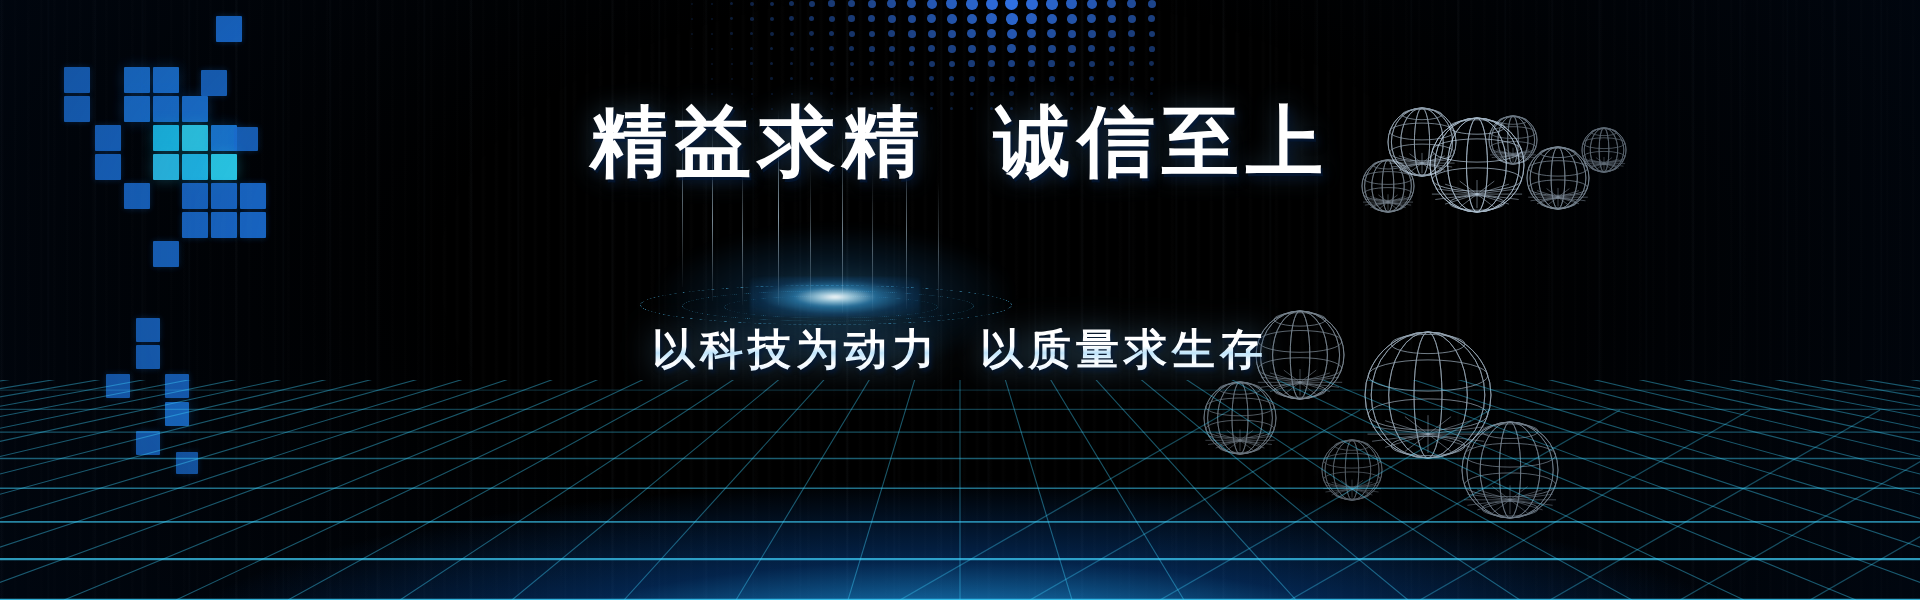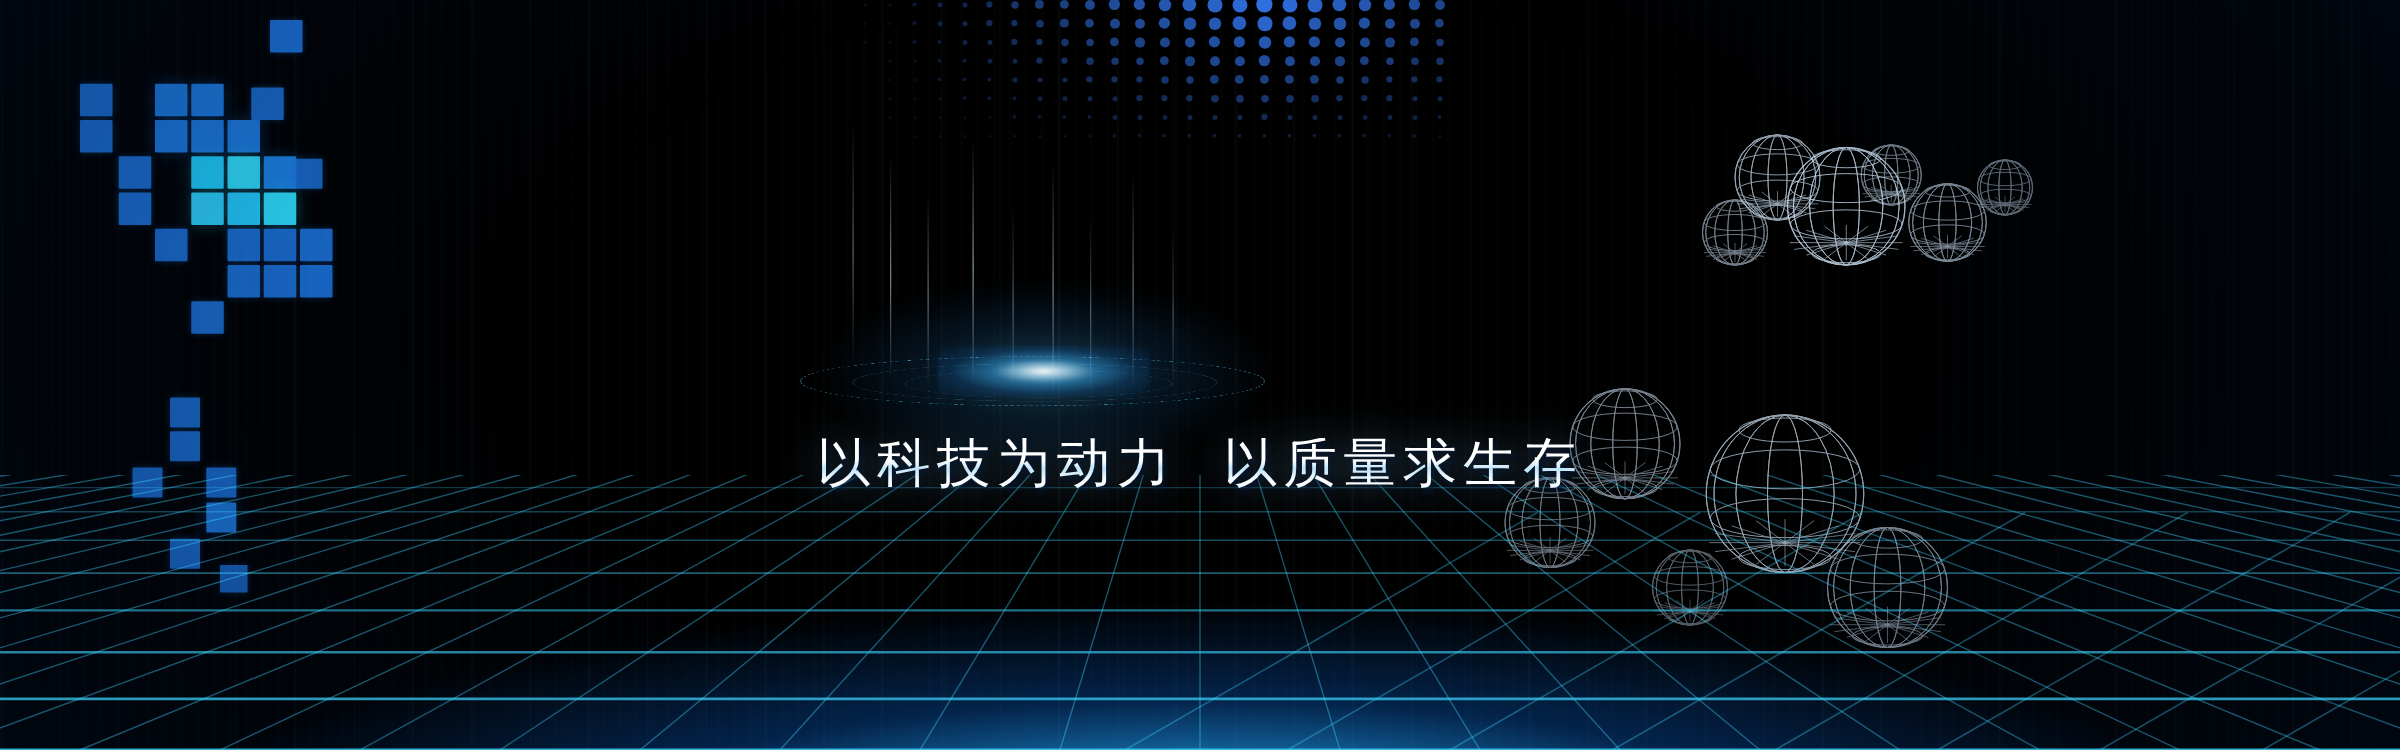--- a/index.html
+++ b/index.html
@@ -163,24 +163,24 @@
     text-shadow:
       2px 3px 0 rgba(4,28,64,0.55),
       4px 6px 10px rgba(2,18,48,0.55),
       0 0 26px rgba(120,200,255,0.30);
     white-space: pre;
     z-index: 6;
   }
   .subline {
     position: absolute;
     left: 0; right: 0;
-    top: 350px;
+    top: 328px;
     text-align: center;
     font-family: "DejaVu Serif", "Liberation Serif", serif;
-    font-weight: 400;
+    font-weight: 700;
     font-size: 43px;
     line-height: 1.0;
     letter-spacing: 5px;
     white-space: pre;
     z-index: 6;
     color: #eaf7ff;
     background: linear-gradient(180deg, #ffffff 0%, #ffffff 42%, #bfe4fb 58%, #ffffff 82%, #dff0ff 100%);
     -webkit-background-clip: text;
     background-clip: text;
     -webkit-text-fill-color: transparent;
@@ -854,15 +854,16 @@
         <line x1="1160" y1="220" x2="1490" y2="30" stroke="#3fd4ff" stroke-width="1.3" opacity="0.34"></line>
         <line x1="1290" y1="220" x2="1620" y2="30" stroke="#3fd4ff" stroke-width="1.3" opacity="0.34"></line>
         <line x1="1420" y1="220" x2="1750" y2="30" stroke="#3fd4ff" stroke-width="1.3" opacity="0.34"></line>
         <line x1="1550" y1="220" x2="1880" y2="30" stroke="#3fd4ff" stroke-width="1.3" opacity="0.34"></line>
         <line x1="1680" y1="220" x2="2010" y2="30" stroke="#3fd4ff" stroke-width="1.3" opacity="0.34"></line>
         <line x1="1810" y1="220" x2="2140" y2="30" stroke="#3fd4ff" stroke-width="1.3" opacity="0.34"></line>
         <line x1="1940" y1="220" x2="2270" y2="30" stroke="#3fd4ff" stroke-width="1.3" opacity="0.34"></line>
       </svg>
   </div>
 
+  <div class="headline">精益求精  诚信至上</div>
   <div class="subline">以科技为动力  以质量求生存</div>
 
 </div>
 
 </body></html>

